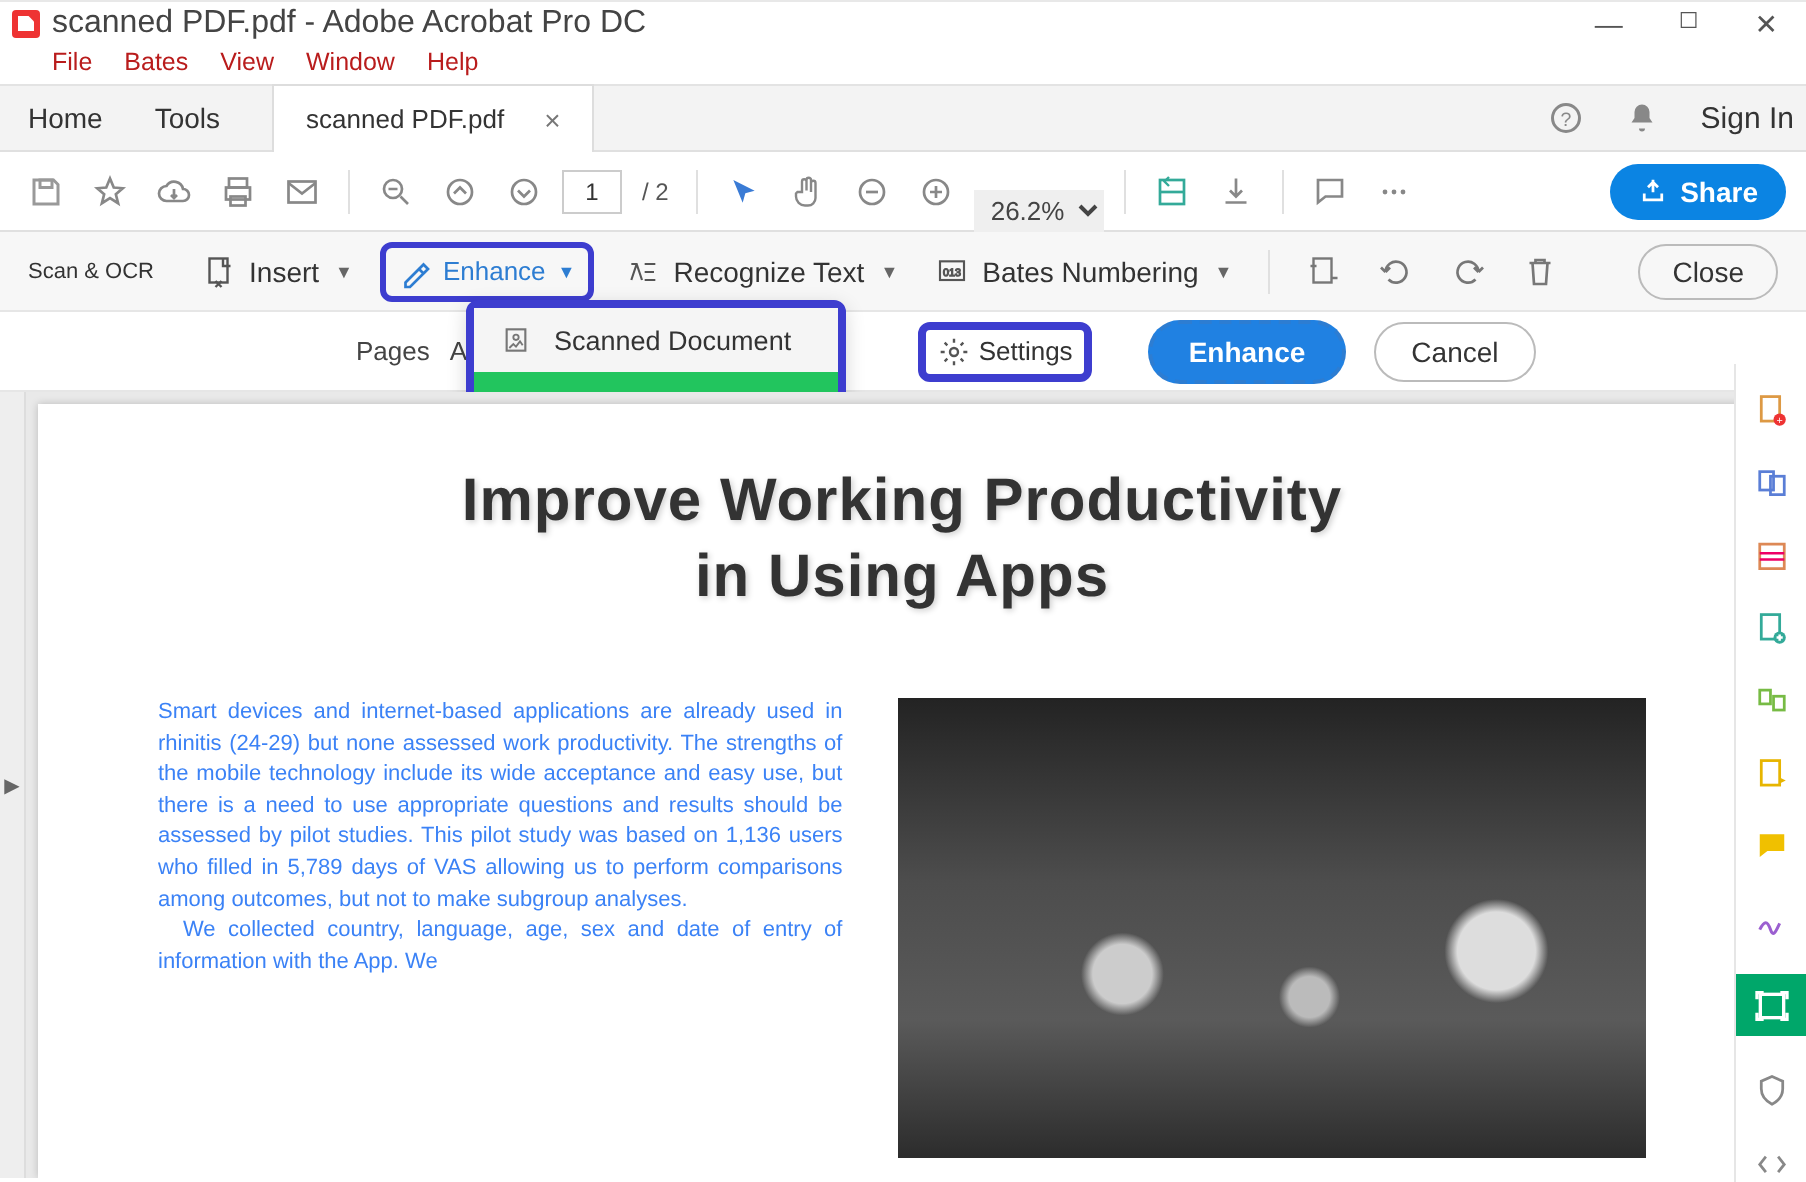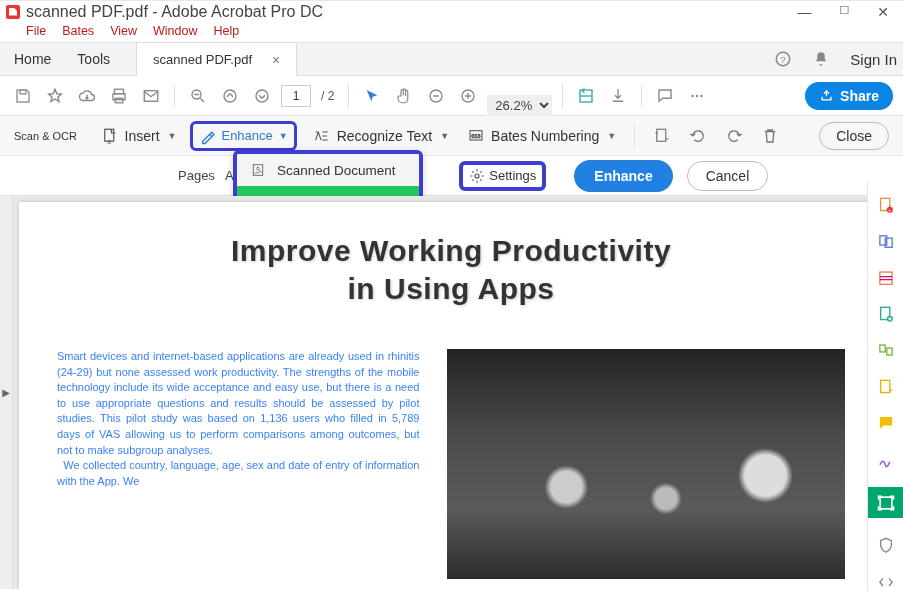--- a/index.html
+++ b/index.html
@@ -58,21 +58,21 @@
   .dd-wrap{border:4px solid #3d3dcf;border-radius:6px;}
   .settings-wrap{margin-left:210px;}
   .enhance-run{margin-left:28px;border:2px dashed #2d7dd2;background:#2081e2;color:#fff;font-weight:600;font-size:14px;padding:6px 18px;border-radius:18px;}
   .cancel-run{margin-left:14px;border:1px solid #bbb;border-radius:18px;padding:6px 18px;font-size:14px;color:#333;}
 
   
   .docarea{display:flex;height:calc(591px - 22px - 22px - 34px - 40px - 40px - 40px);}
   .thumbstrip{width:13px;background:#eee;border-right:1px solid #ddd;display:flex;align-items:center;justify-content:center;}
   .thumbstrip span{font-size:10px;color:#666;}
   .page{flex:1;background:#e9e9e9;padding:6px 6px 0 6px;overflow:hidden;position:relative;}
-  .paper{background:#fff;height:100%;padding:30px 38px 0;box-shadow:0 0 4px rgba(0,0,0,.2);}
+  .paper{background:#fff;height:100%;padding:30px 60px 0;box-shadow:0 0 4px rgba(0,0,0,.2);}
   .doc-title{font-family:Arial,sans-serif;font-weight:800;font-size:30px;text-align:center;line-height:1.25;letter-spacing:.5px;text-shadow:1px 1px 3px rgba(0,0,0,.2);}
   .doc-body{display:flex;gap:28px;margin-top:42px;}
   .doc-col{flex:0 0 46%;font-size:11px;color:#3b82f6;text-align:justify;line-height:1.42;}
   .doc-img{flex:1;background:#555 linear-gradient(120deg,#3a3a3a,#6a6a6a,#444);height:230px;border-radius:2px;}
   .doc-img-inner{width:100%;height:100%;background:
     radial-gradient(circle at 80% 55%, #ddd 6%, transparent 8%),
     radial-gradient(circle at 30% 60%, #ccc 5%, transparent 7%),
     radial-gradient(circle at 55% 65%, #bbb 4%, transparent 6%),
     linear-gradient(180deg,#232323 0%,#4d4d4d 40%,#5a5a5a 70%,#2c2c2c 100%);
     filter:grayscale(1);}

